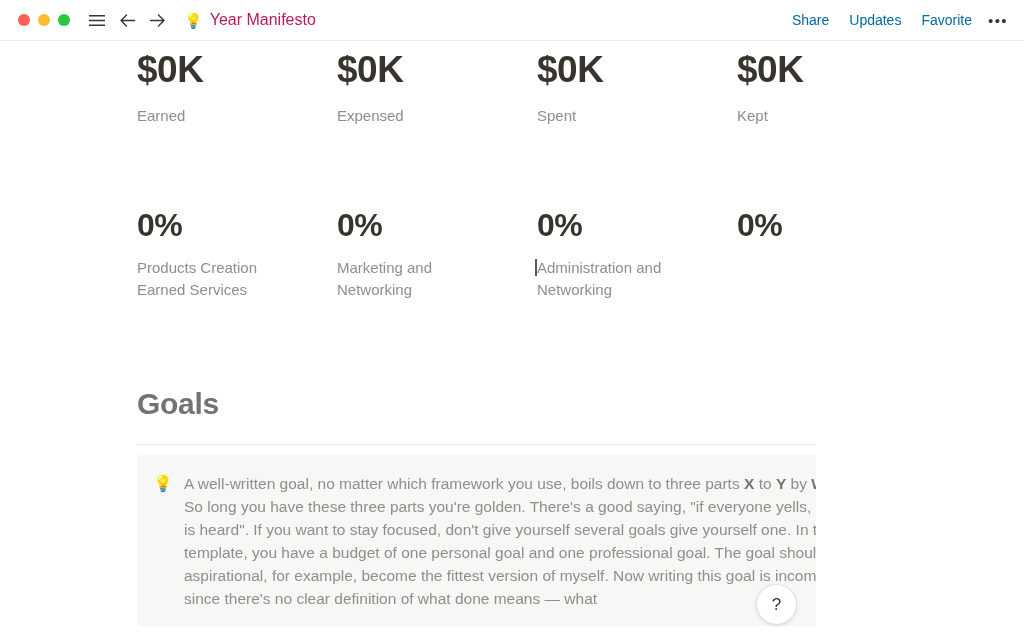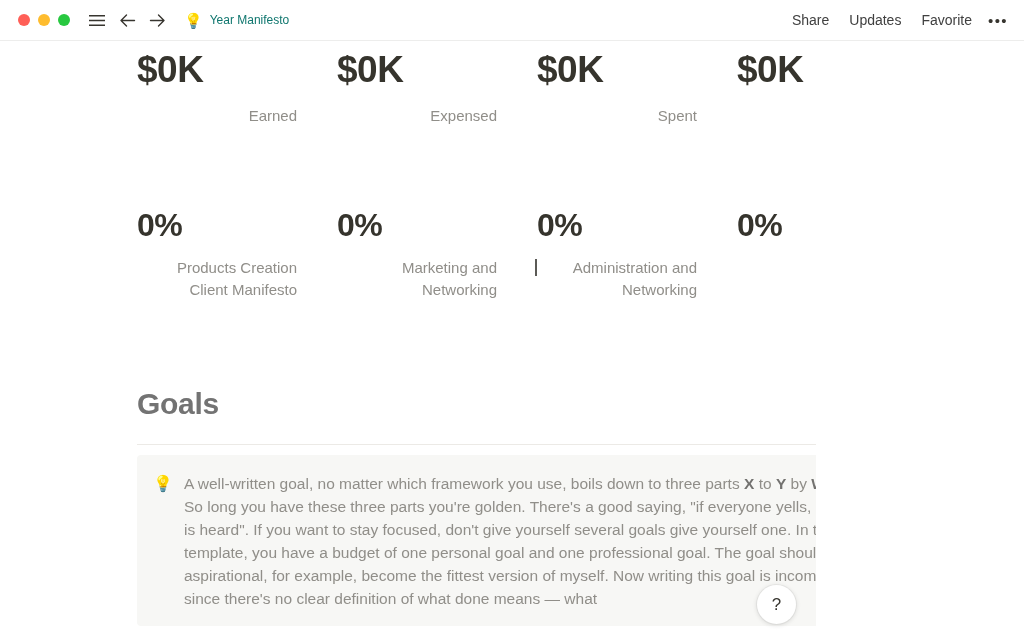--- a/index.html
+++ b/index.html
@@ -62,34 +62,34 @@
     margin-left: 8px;
     padding: 2px 6px;
     border-radius: 4px;
     cursor: pointer;
   }
   .doc-emoji {
     font-size: 15px;
     line-height: 1;
   }
   .doc-title {
-    font-size: 12px;
-    color: #0f766e;
+    font-size: 16px;
+    color: #be185d;
     white-space: nowrap;
   }
 
   .titlebar-right {
     margin-left: auto;
     display: flex;
     align-items: center;
     gap: 4px;
   }
   .tb-action {
     font-size: 14px;
-    color: #404040;
+    color: #0369a1;
     padding: 4px 8px;
     border-radius: 4px;
     cursor: pointer;
     white-space: nowrap;
   }
   .tb-more {
     width: 26px; height: 26px;
     display: flex;
     align-items: center;
     justify-content: center;
@@ -131,21 +131,20 @@
     line-height: 1.15;
     letter-spacing: -0.5px;
     white-space: nowrap;
   }
   .stat-label {
     font-size: 15px;
     color: #908e89;
     line-height: 1.45;
     margin-top: 13px;
     max-width: 160px;
-    text-align: right;
   }
   .stat-label.caret {
     position: relative;
   }
   .stat-label.caret::before {
     content: "";
     position: absolute;
     left: -2px;
     top: 2px;
     width: 1.5px;
@@ -282,21 +281,21 @@
       </div>
       <div class="stat-cell">
         <div class="stat-value">$0K</div>
         <div class="stat-label">Kept</div>
       </div>
     </div>
 
     <div class="stat-grid row2">
       <div class="stat-cell">
         <div class="stat-value">0%</div>
-        <div class="stat-label">Products Creation Client Manifesto</div>
+        <div class="stat-label">Products Creation Earned Services</div>
       </div>
       <div class="stat-cell">
         <div class="stat-value">0%</div>
         <div class="stat-label">Marketing and Networking</div>
       </div>
       <div class="stat-cell">
         <div class="stat-value">0%</div>
         <div class="stat-label caret">Administration and Networking</div>
       </div>
       <div class="stat-cell">

